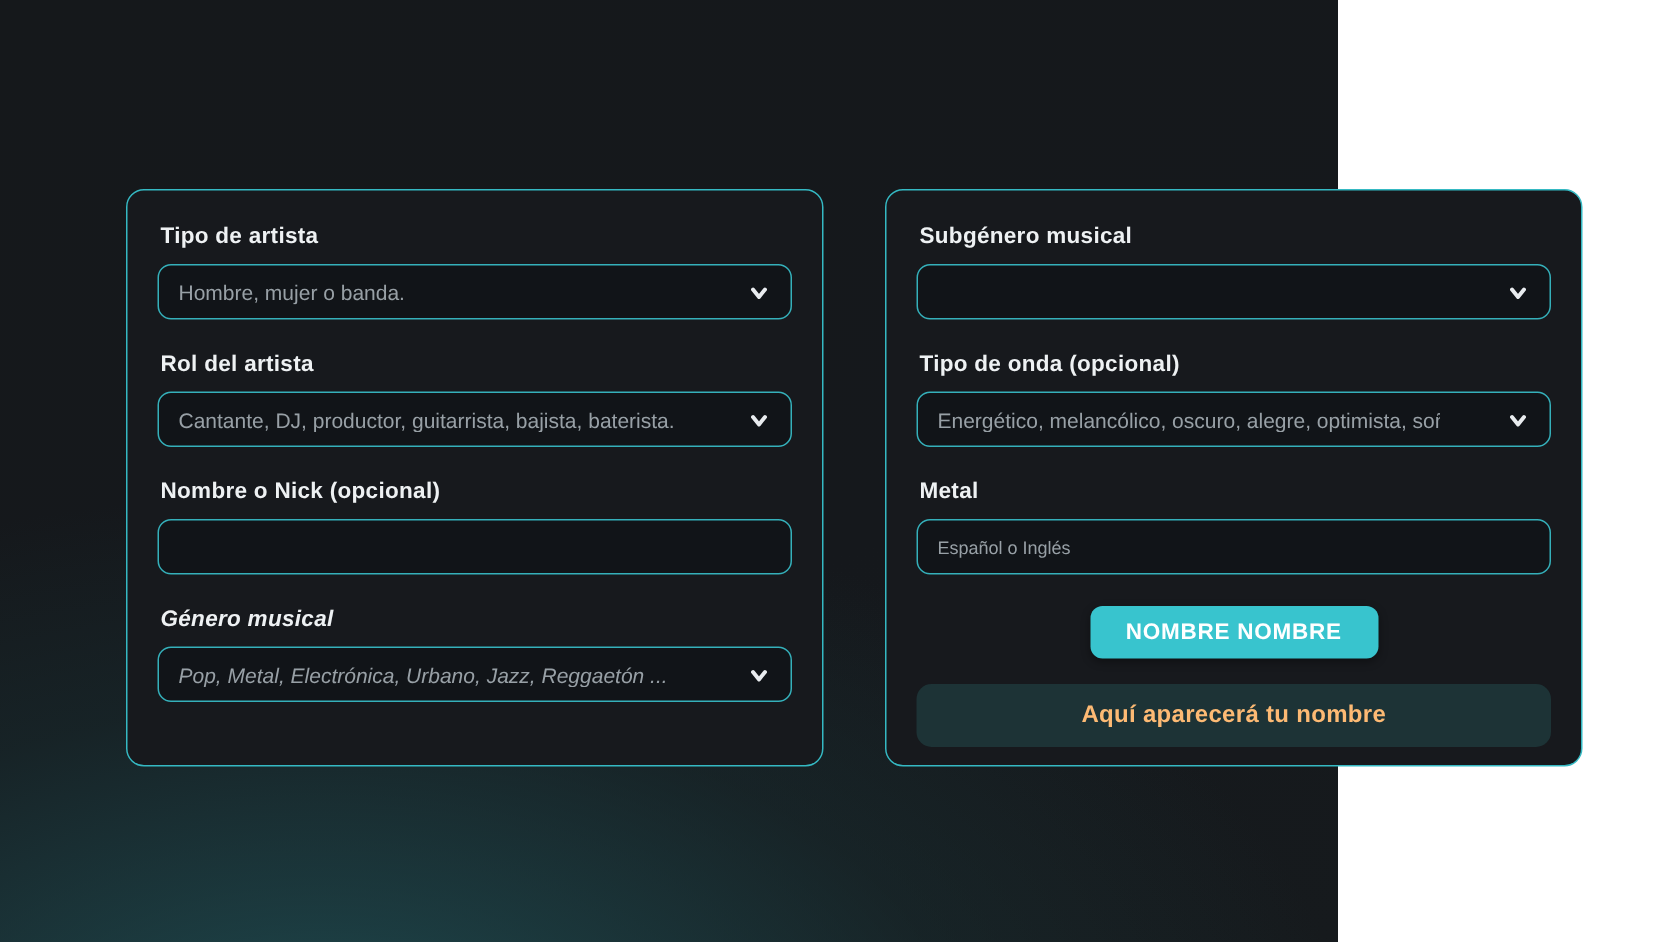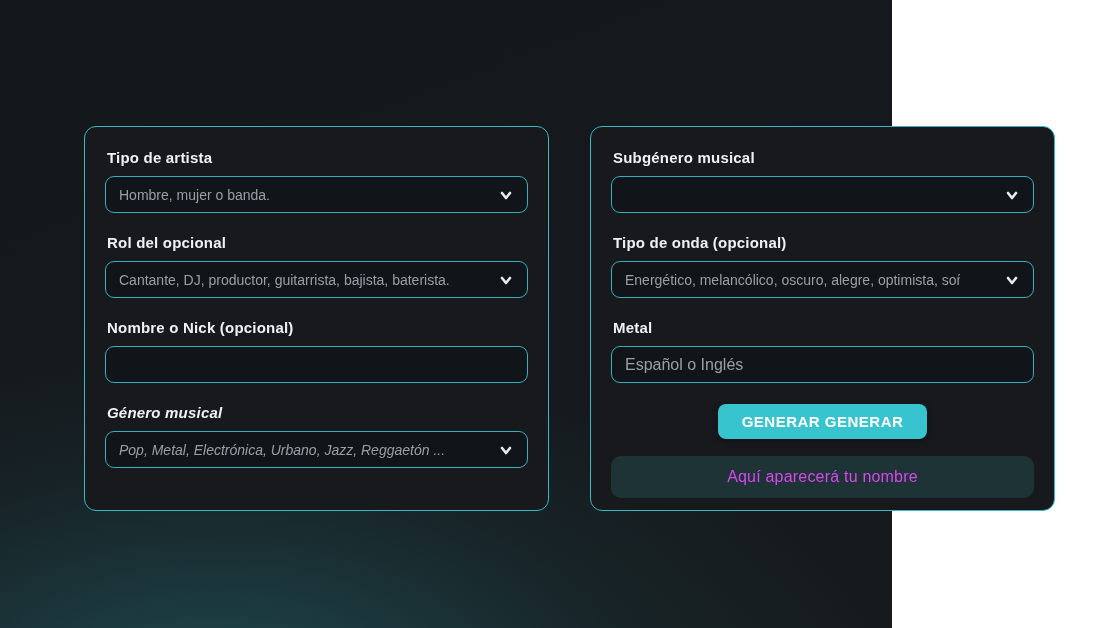--- a/index.html
+++ b/index.html
@@ -63,21 +63,21 @@
     margin-left: 8px;
     display: flex;
     align-items: center;
   }
   .field input {
     flex: 1;
     background: transparent;
     border: none;
     outline: none;
     font-family: "Liberation Sans", "DejaVu Sans", sans-serif;
-    font-size: 16px;
+    font-size: 12px;
     color: #dfe3e6;
     padding: 0;
     min-width: 0;
   }
   .field input::placeholder { color: #98a0a6; opacity: 1; }
 
   .btn-row {
     margin-top: 21px;
     display: flex;
     justify-content: center;
@@ -97,22 +97,22 @@
     box-shadow: 0 2px 6px rgba(0,0,0,0.35);
   }
   .result-box {
     margin-top: 17px;
     height: 42px;
     border-radius: 10px;
     background: #1d3336;
     display: flex;
     align-items: center;
     justify-content: center;
-    color: #d946ef;
-    font-weight: 400;
+    color: #fdba74;
+    font-weight: 700;
     font-size: 16px;
     letter-spacing: 0.2px;
   }
 </style>
 </head>
 <body>
 
 <div class="stage">
 
   <div class="panel left">
@@ -123,21 +123,21 @@
         <span class="ph">Hombre, mujer o banda.</span>
         <span class="chev">
           <svg width="16" height="16" viewBox="0 0 16 16" fill="none">
             <polyline points="4,6 8,11 12,6" stroke="#e9ecef" stroke-width="2.6" stroke-linecap="round" stroke-linejoin="round"></polyline>
           </svg>
         </span>
       </div>
     </div>
 
     <div class="group">
-      <div class="field-label">Rol del opcional</div>
+      <div class="field-label">Rol del artista</div>
       <div class="field">
         <span class="ph">Cantante, DJ, productor, guitarrista, bajista, baterista.</span>
         <span class="chev">
           <svg width="16" height="16" viewBox="0 0 16 16" fill="none">
             <polyline points="4,6 8,11 12,6" stroke="#e9ecef" stroke-width="2.6" stroke-linecap="round" stroke-linejoin="round"></polyline>
           </svg>
         </span>
       </div>
     </div>
 
@@ -189,20 +189,20 @@
     </div>
 
     <div class="group">
       <div class="field-label">Metal</div>
       <div class="field">
         <input type="text" placeholder="Español o Inglés" style="">
       </div>
     </div>
 
     <div class="btn-row">
-      <button class="generate-btn">GENERAR GENERAR</button>
+      <button class="generate-btn">NOMBRE NOMBRE</button>
     </div>
 
     <div class="result-box">Aquí aparecerá tu nombre</div>
 
   </div>
 
 </div>
 
 </body></html>

